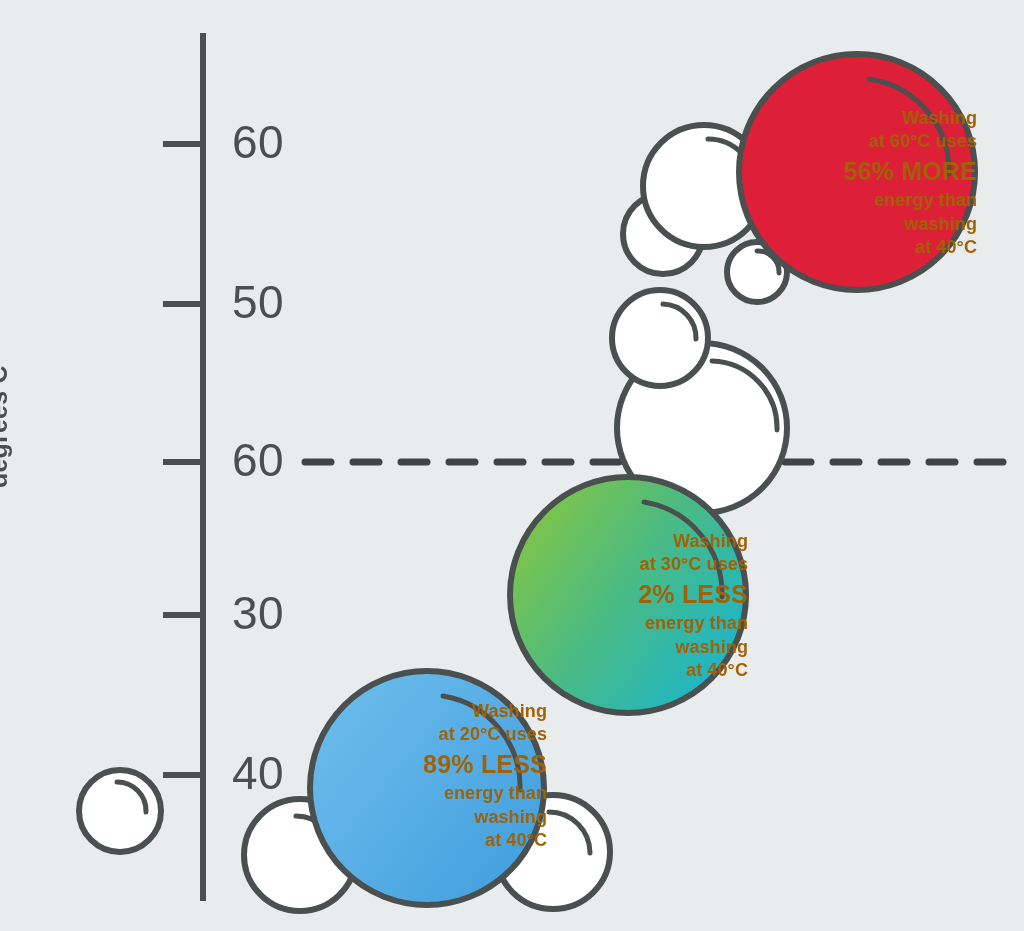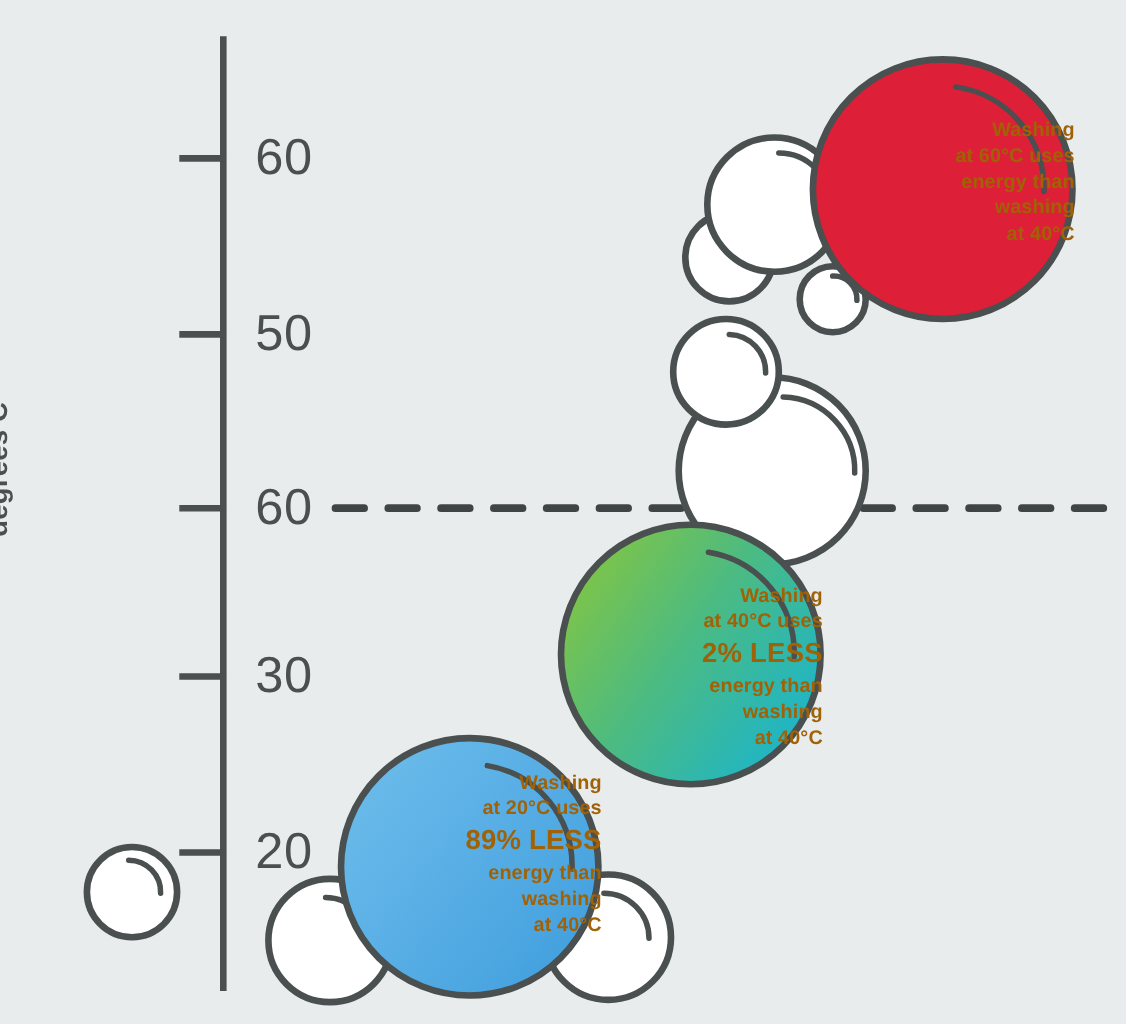--- a/index.html
+++ b/index.html
@@ -141,35 +141,36 @@
     <g>
       <circle cx="857" cy="172" r="118" fill="#de1f38" stroke="#4a4f4f" stroke-width="6"></circle>
       <path fill="none" stroke="#4a4f4f" stroke-width="5" stroke-linecap="round" d="M 869 79 A 93 93 0 0 1 949 174"></path>
     </g>
   </svg>
 
   <div class="axis-label-num" style="left:232px; top:119px;">60</div>
   <div class="axis-label-num" style="left:232px; top:279px;">50</div>
   <div class="axis-label-num" style="left:232px; top:437px;">60</div>
   <div class="axis-label-num" style="left:232px; top:590px;">30</div>
-  <div class="axis-label-num" style="left:232px; top:750px;">20</div>
+  <div class="axis-label-num" style="left:232px; top:750px;">40</div>
 
   <div id="axis-title">degrees C</div>
 
   <div class="bubble-text" style="left:737px; top:107px; width:240px;">
     <span class="bt-line">Washing</span>
     <span class="bt-line">at 60°C uses</span>
+    <span class="bt-big">56% MORE</span>
     <span class="bt-line">energy than</span>
     <span class="bt-line">washing</span>
     <span class="bt-line">at 40°C</span>
   </div>
 
   <div class="bubble-text" style="left:508px; top:530px; width:240px;">
     <span class="bt-line">Washing</span>
-    <span class="bt-line">at 40°C uses</span>
+    <span class="bt-line">at 30°C uses</span>
     <span class="bt-big">2% LESS</span>
     <span class="bt-line">energy than</span>
     <span class="bt-line">washing</span>
     <span class="bt-line">at 40°C</span>
   </div>
 
   <div class="bubble-text" style="left:307px; top:700px; width:240px;">
     <span class="bt-line">Washing</span>
     <span class="bt-line">at 20°C uses</span>
     <span class="bt-big">89% LESS</span>

